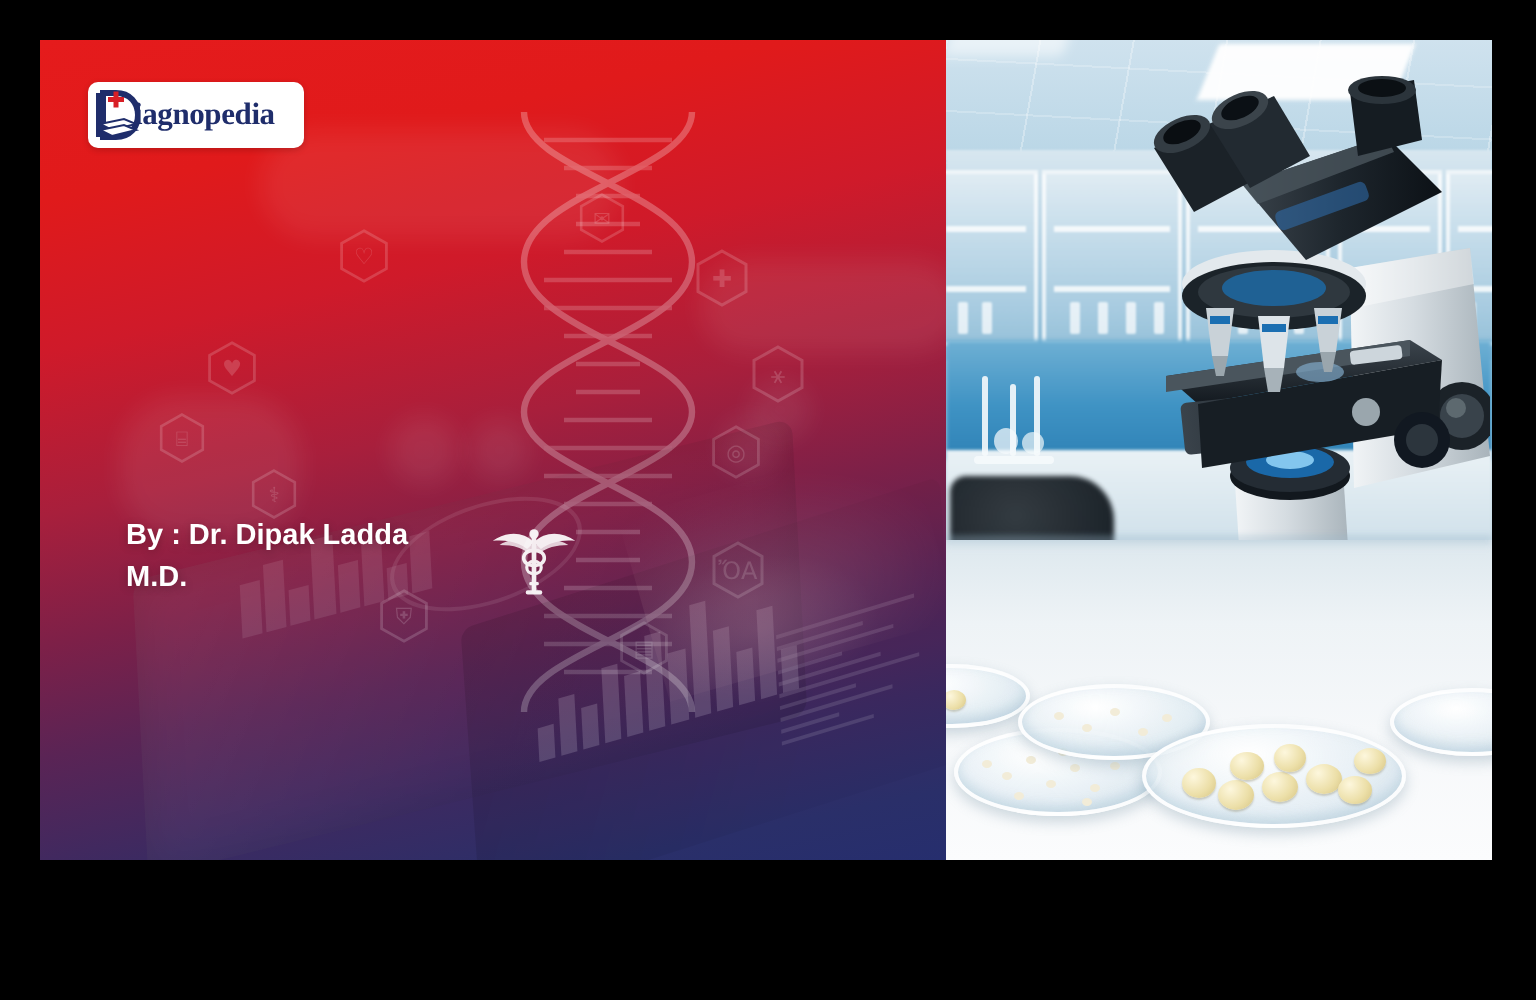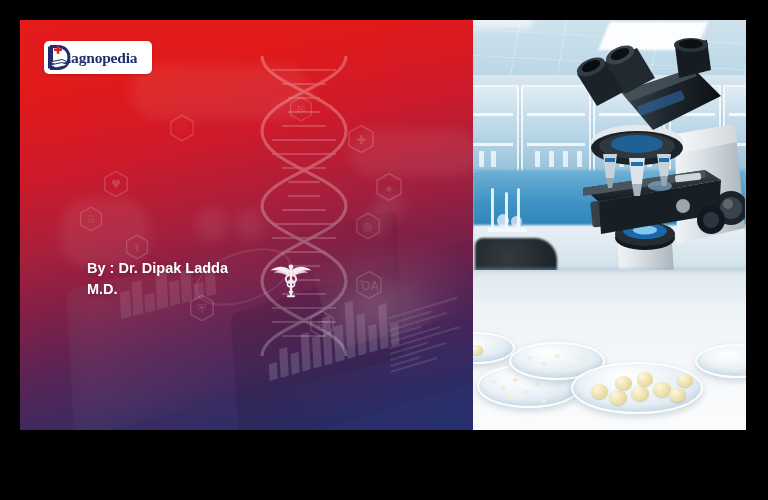--- a/index.html
+++ b/index.html
@@ -199,21 +199,21 @@
     font-size: 39px;
     font-weight: 700;
     letter-spacing: .5px;
     color: #ffffff;
     line-height: 1.05;
     text-shadow: 0 2px 7px rgba(0,0,0,.22);
     white-space: nowrap;
   }
   #byline-row {
     position: absolute;
-    left: 67px;
+    left: 43px;
     top: 238px;
     display: flex;
     align-items: center;
   }
   #byline {
     font-size: 14.5px;
     font-weight: 700;
     color: #ffffff;
     line-height: 1.45;
     max-width: 170px;

